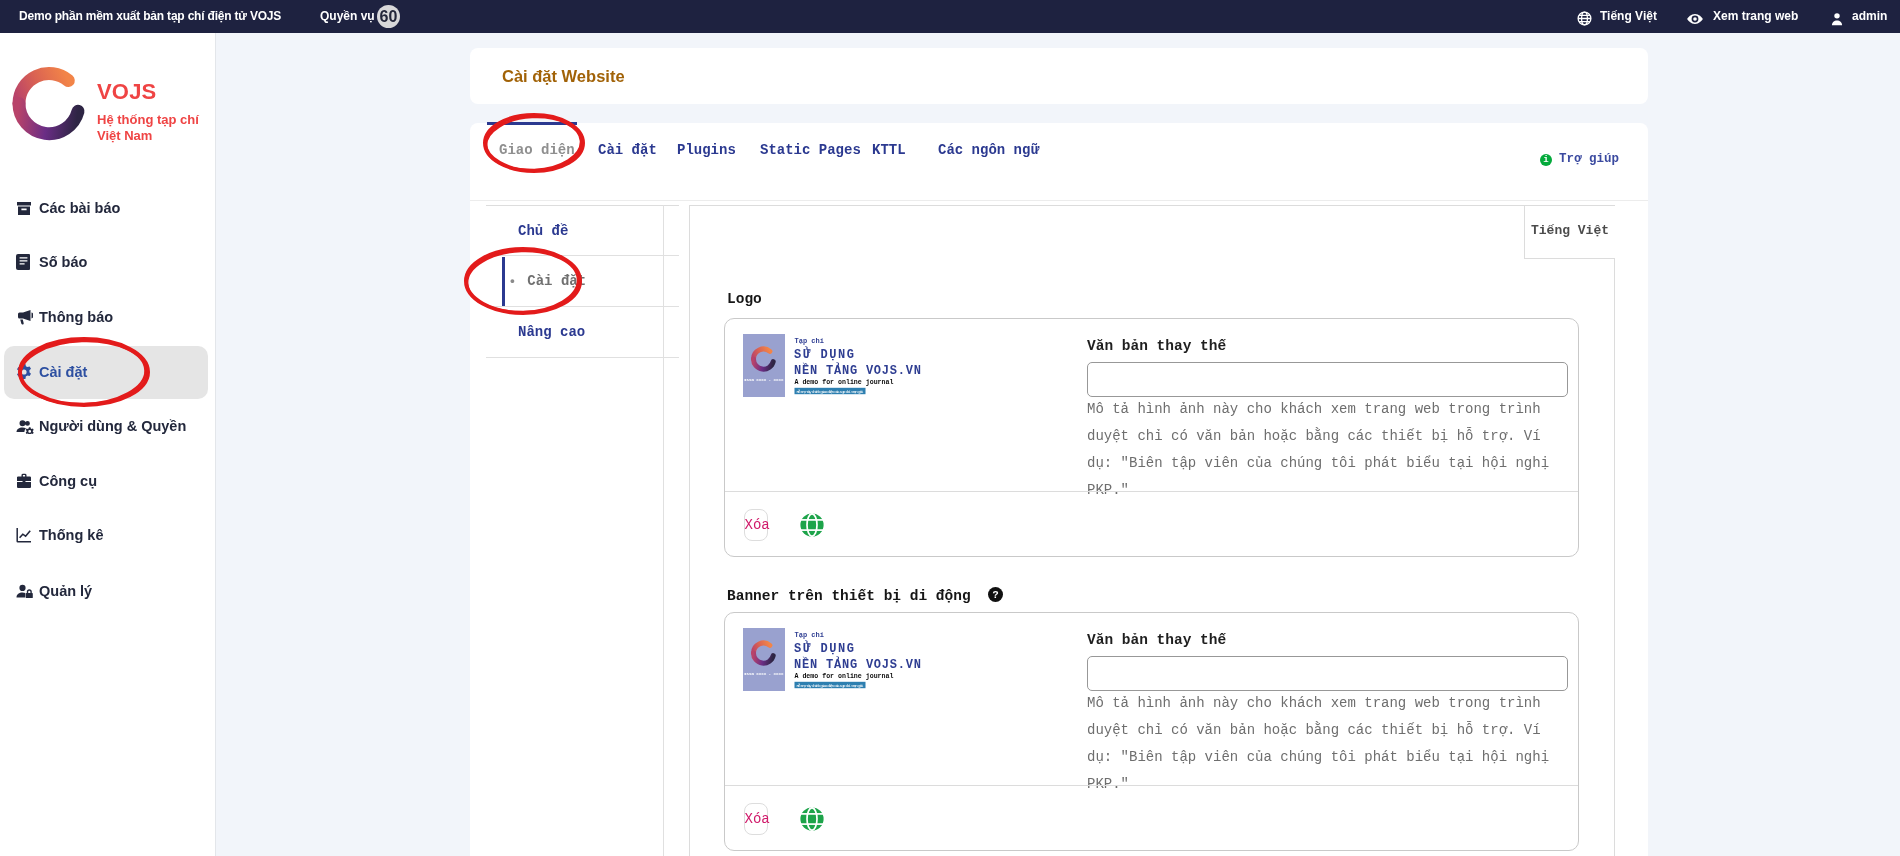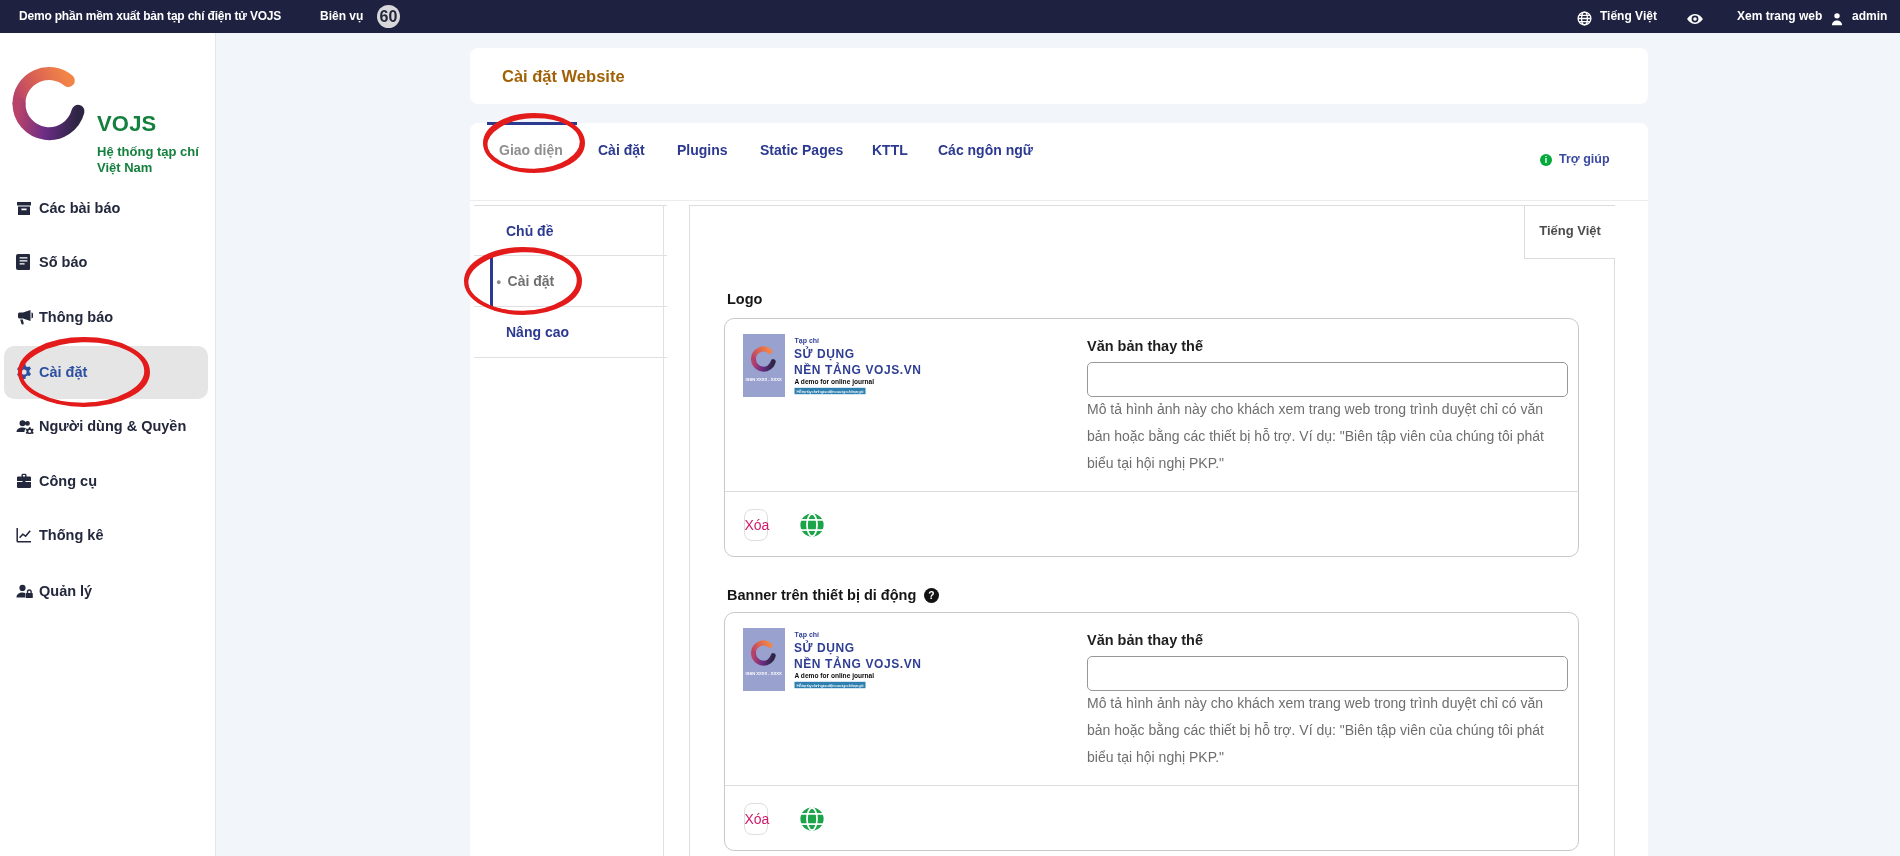--- a/index.html
+++ b/index.html
@@ -12,38 +12,38 @@
 #topbar .t { position:absolute; top:0; height:33px; line-height:33px; font-weight:bold; font-size:12px; white-space:nowrap; }
 #badge60 { position:absolute; left:377px; top:5px; width:23px; height:23px; border-radius:50%; background:#d8d8da; color:#23263a; font-size:16px; font-weight:bold; text-align:center; line-height:23px; }
 
 
 #sidebar { position:absolute; left:0; top:33px; width:216px; height:823px; background:#fff; border-right:1px solid #e3e6ea; }
 .mitem { position:absolute; left:0; width:216px; height:54px; }
 .mitem svg { position:absolute; left:16px; top:50%; transform:translateY(-50%); }
 .mitem .tx { position:absolute; left:39px; top:50%; transform:translateY(-50%); font-size:14.5px; font-weight:bold; color:#23283c; white-space:nowrap; }
 .mitem.on .tx { color:#2d4fa1; }
 #activepill { position:absolute; left:4px; top:313px; width:204px; height:53px; background:#e5e5e5; border-radius:10px; }
-#logoword { position:absolute; left:97px; top:46px; color:#15803d;margin-top:32px; }
+#logoword { position:absolute; left:97px; top:46px; color:#ef4444; }
 #logoword .big { font-size:22px; font-weight:bold; letter-spacing:0.2px; }
 #logoword .sub { font-size:13px; font-weight:bold; line-height:15.5px; margin-top:7px; }
 
 
 #card1 { position:absolute; left:470px; top:48px; width:1178px; height:56px; background:#fff; border-radius:8px; }
 #card1 h1 { position:absolute; left:32px; top:0; line-height:57px; font-size:16.5px; color:#a16207; font-weight:bold; }
-#card2 { position:absolute; left:470px; top:123px; width:1178px; height:733px; background:#fff; border-radius:8px 8px 0 0; }
+#card2 { position:absolute; left:470px; top:123px; width:1178px; height:733px; background:#fff; border-radius:8px 8px 0 0;font-family:Liberation Mono, monospace; }
 
 
 .tabs { position:absolute; top:0; left:0; height:78px; width:1178px; border-bottom:1px solid #ececec; }
 .tab { position:absolute; top:19px; font-size:14px; font-weight:bold; color:#2b3990; white-space:nowrap; }
 #tabline { position:absolute; left:17px; top:-1.5px; width:90px; height:3.5px; background:#2b3990; }
 #help { position:absolute; left:1070px; top:29px; height:22px; font-size:12.5px; font-weight:bold; color:#3b4aa0; white-space:nowrap; }
 #helpdot { display:inline-block; width:12px; height:12px; border-radius:50%; background:#04aa3c; color:#fff; font-size:9px; line-height:12px; text-align:center; font-weight:bold; vertical-align:0px; margin-right:7px; font-style:normal; }
 
 
-#subtabs { position:absolute; left:4px; top:82px; width:193px;text-align:right; }
+#subtabs { position:absolute; left:16px; top:82px; width:193px;text-align:right; }
 .stab { position:relative; width:193px; height:51px; border-bottom:1px solid #e0e0e0; }
 .stab.first { border-top:1px solid #ddd; }
 .stab .lbl { position:absolute; left:32px; top:50%; transform:translateY(-50%); font-size:14px; font-weight:bold; color:#2b3990; white-space:nowrap; }
 .stab.on .lbl { color:#707070; }
 #subvline { position:absolute; left:193px; top:82px; width:1px; height:651px; background:#e0e0e0; }
 #stabbar { position:absolute; left:16px; top:1px; width:2.5px; height:49px; background:#2b3990; }
 
 
 #rpanel { position:absolute; left:219px; top:82px; width:926px; height:651px; border:1px solid #dcdcdc; border-bottom:none; background:#fff; }
 #langstrip { position:absolute; left:0; top:0; width:834px; height:49px; border-bottom:1px solid #dcdcdc; }
@@ -75,35 +75,35 @@
 <linearGradient id="TB" gradientUnits="userSpaceOnUse" x1="10.5" y1="25" x2="30.2" y2="27.6">
 <stop offset="0" stop-color="#b8436a"></stop>
         <stop offset="0.5" stop-color="#6a2d85"></stop>
         <stop offset="1" stop-color="#2e2544"></stop>
 </linearGradient>
     </defs>
   </svg>
 
 <div id="topbar">
   <span class="t" style="left:19px;letter-spacing:-0.2px;">Demo phần mềm xuất bản tạp chí điện tử VOJS</span>
-  <span class="t" style="left:320px;">Biên vụ</span>
+  <span class="t" style="left:320px;">Quyền vụ</span>
   <span id="badge60">60</span>
   <span class="t" style="left:1577px;top:2px;"><svg width="15" height="15" viewBox="0 0 16 16" style="vertical-align:middle;">
         <g fill="none" stroke="#fff" stroke-width="1.4">
           <circle cx="8" cy="8" r="6.8"></circle>
           <ellipse cx="8" cy="8" rx="3.1" ry="6.8"></ellipse>
           <path d="M1.2 8h13.6M2.2 4.6h11.6M2.2 11.4h11.6"></path>
         </g>
       </svg></span>
   <span class="t" style="left:1600px;">Tiếng Việt</span>
   <span class="t" style="left:1686px;top:2px;"><svg width="18" height="18" viewBox="0 0 20 20" style="vertical-align:middle;">
         <path d="M10 4.5c-4.5 0-7.6 3.7-8.7 5.5 1.1 1.8 4.2 5.5 8.7 5.5s7.6-3.7 8.7-5.5C17.6 8.2 14.5 4.5 10 4.5zm0 9.3a3.8 3.8 0 1 1 0-7.6 3.8 3.8 0 0 1 0 7.6z" fill="#fff"></path>
         <circle cx="10" cy="10" r="2" fill="#fff"></circle>
       </svg></span>
-  <span class="t" style="left:1713px;margin-left:24px;">Xem trang web</span>
+  <span class="t" style="left:1713px;">Xem trang web</span>
   <span class="t" style="left:1830px;top:2px;"><svg width="14" height="14" viewBox="0 0 16 16" style="vertical-align:middle;">
         <circle cx="8" cy="4.4" r="3.1" fill="#fff"></circle>
         <path d="M2.2 15c0-3.2 2.6-5.3 5.8-5.3s5.8 2.1 5.8 5.3z" fill="#fff"></path>
       </svg></span>
   <span class="t" style="left:1852px;">admin</span>
 </div>
 
 <div id="sidebar">
   <svg width="78" height="78" viewBox="0 0 78 78" style="position:absolute;left:10px;top:31px;">
     <defs>

